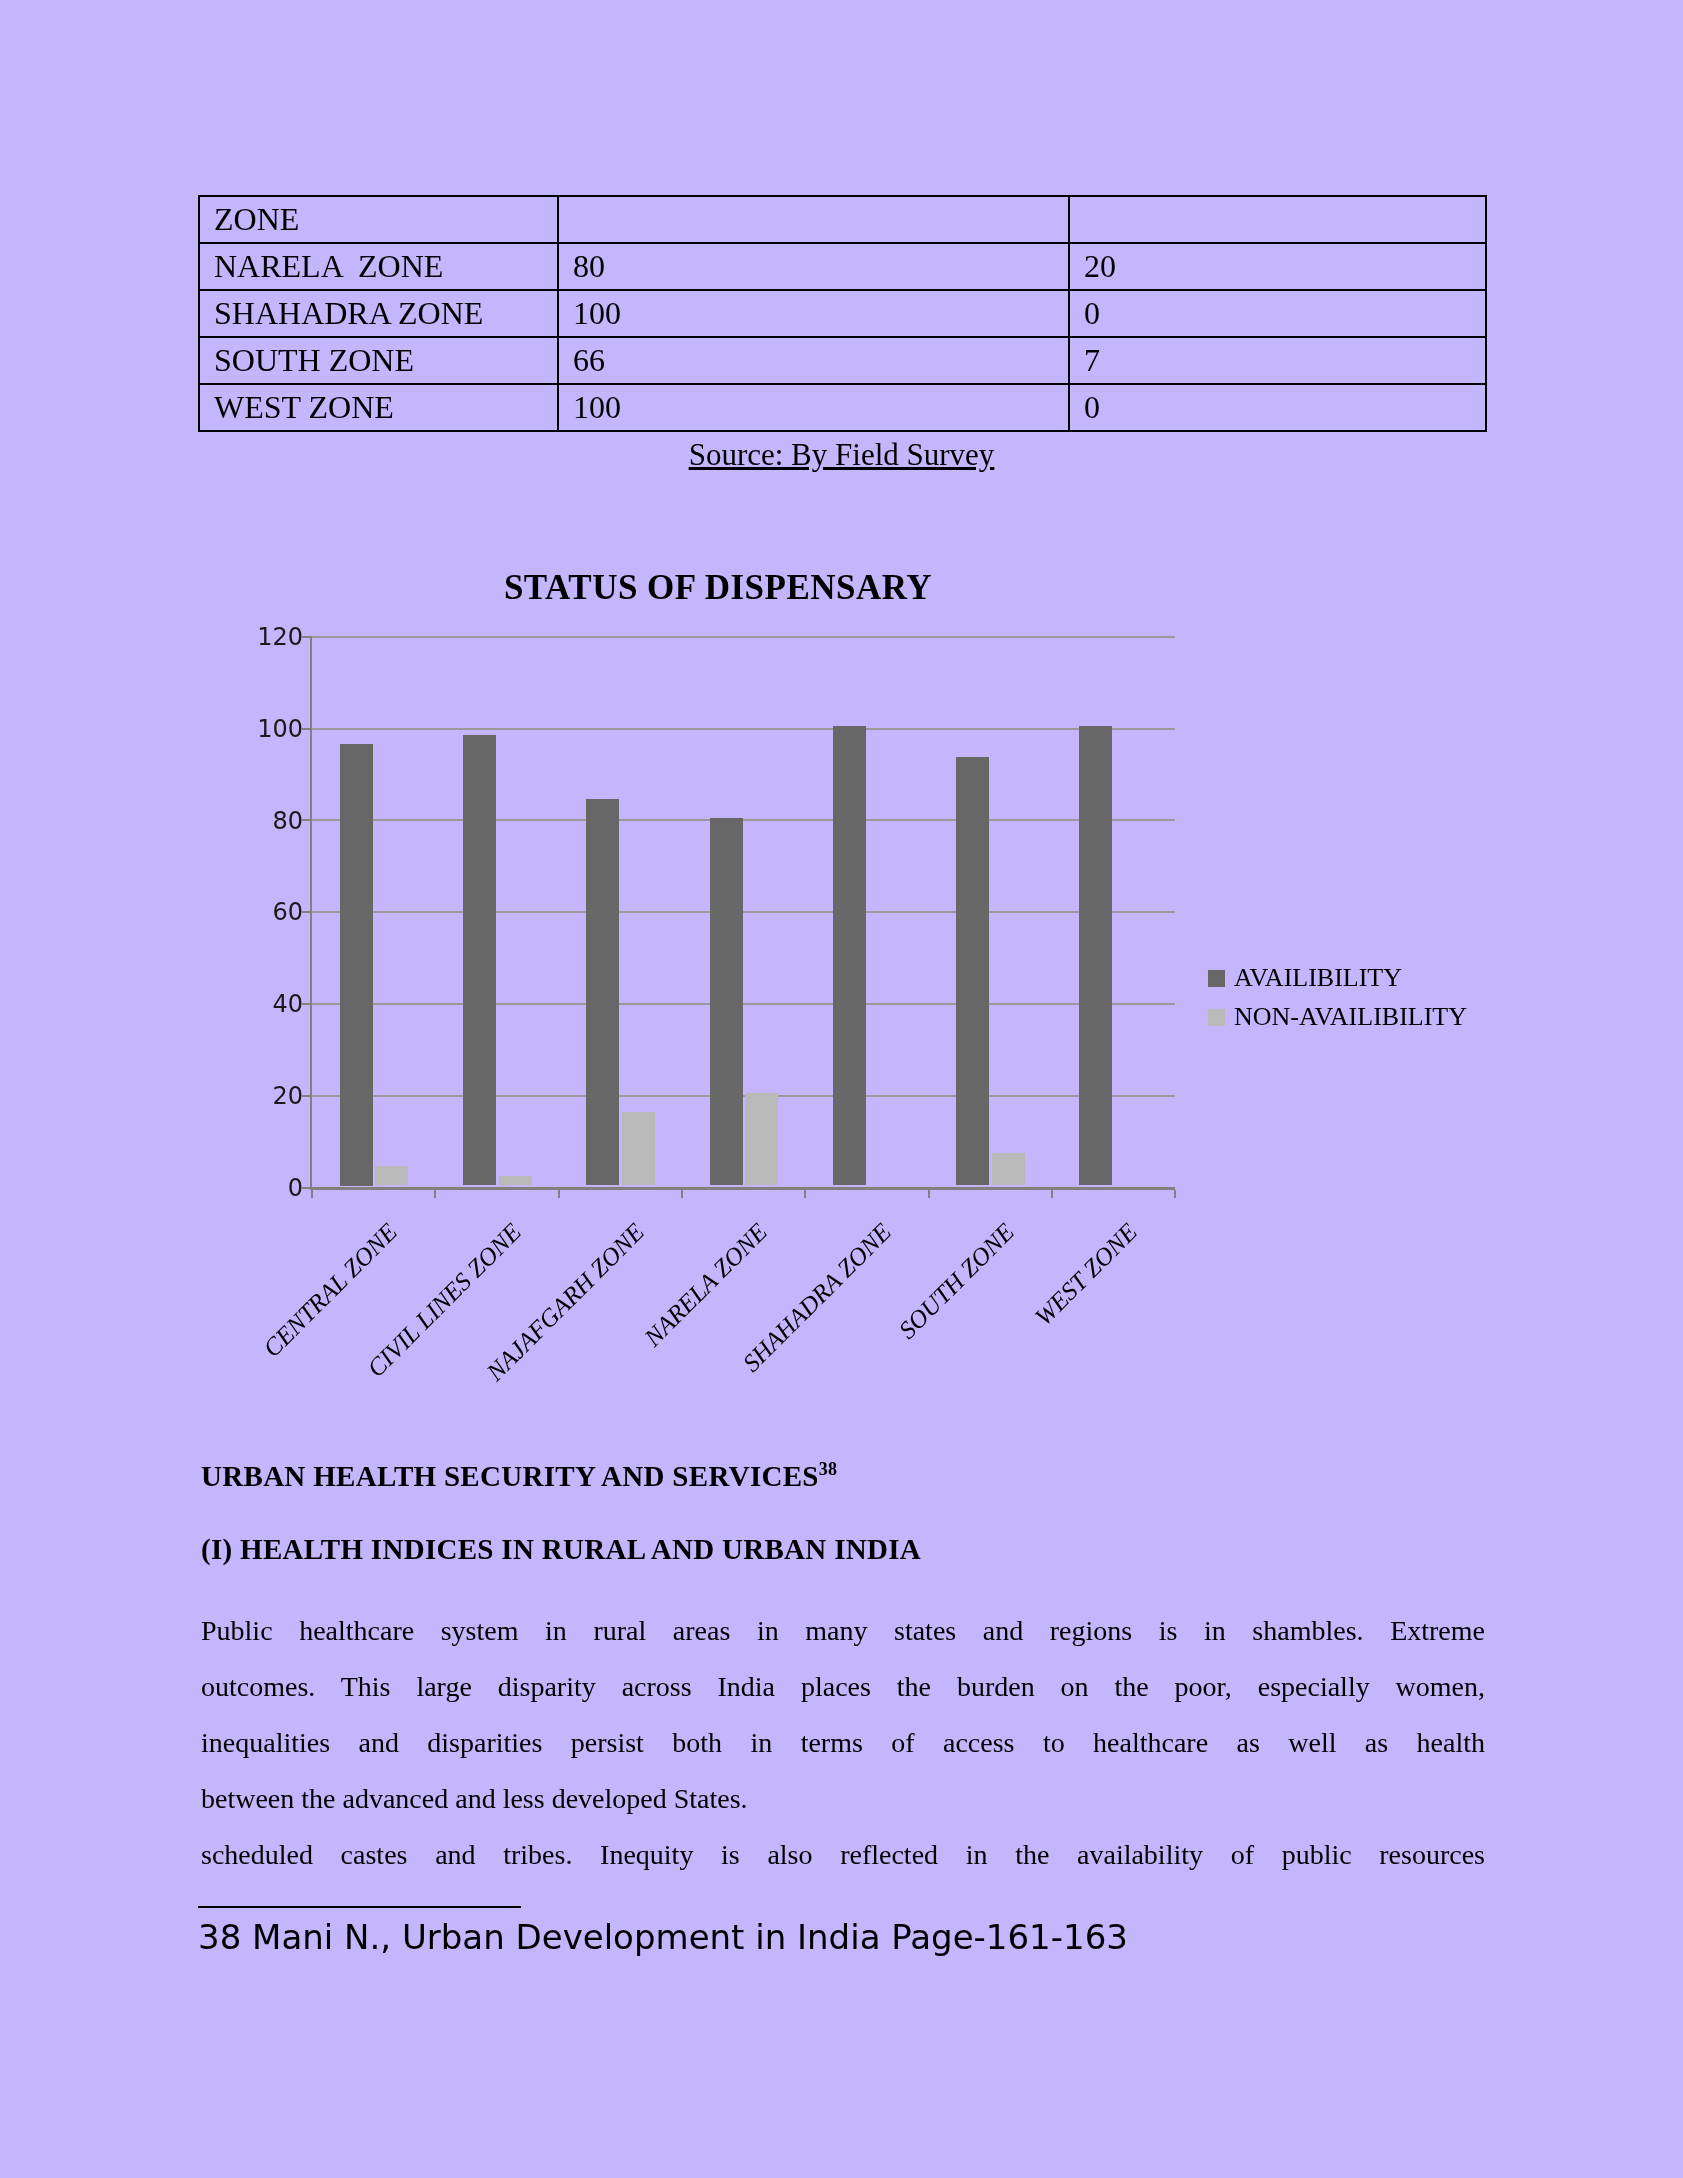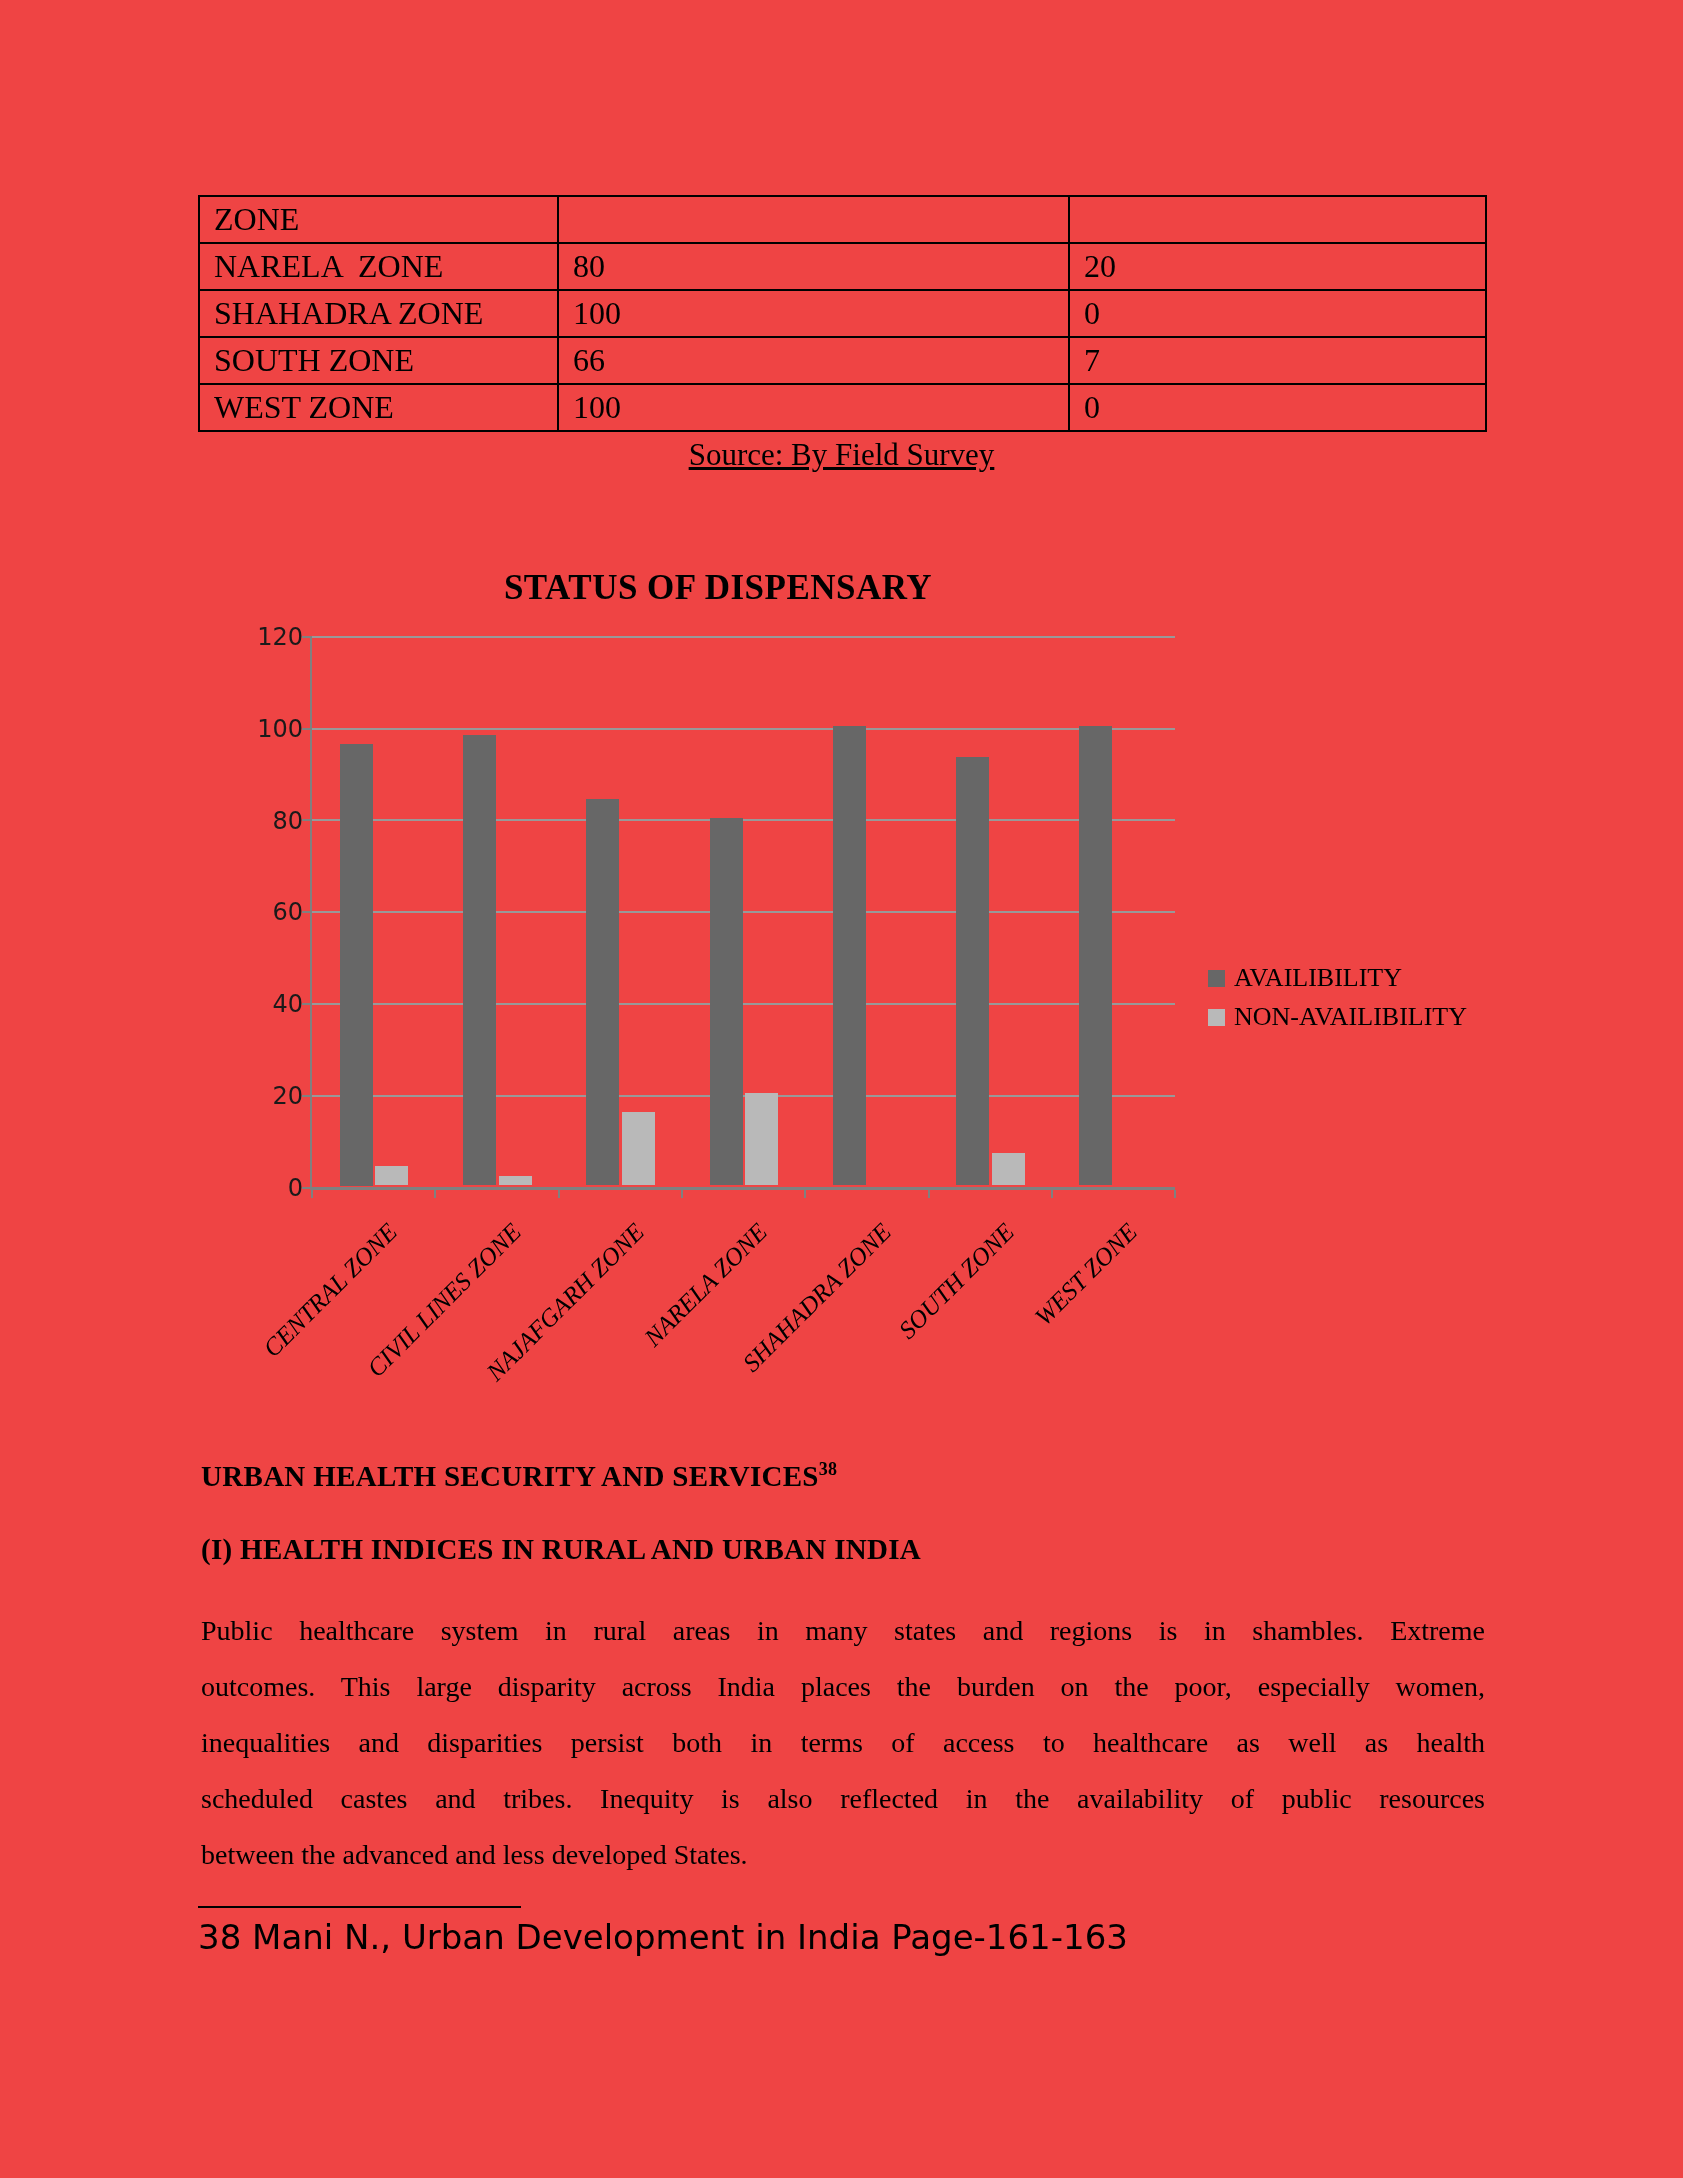--- a/index.html
+++ b/index.html
@@ -1,17 +1,17 @@
 <!DOCTYPE html>
 <html><head>
 <meta charset="utf-8">
 <style>
   html,body{margin:0;padding:0;background:#e8e8e8;}
   .page{
-    position:relative;width:1683px;height:2178px;background:#ef4444;
+    position:relative;width:1683px;height:2178px;background:#c4b5fd;
     font-family:"Liberation Serif", serif;color:#000;margin:0 auto;overflow:hidden;
   }
   
   .zone-table{
     position:absolute;left:198px;top:195px;width:1287px;
     border-collapse:collapse;table-layout:fixed;
   }
   .zone-table td{
     border:2px solid #000;height:47px;box-sizing:border-box;
     font-size:32px;padding:0 0 0 14px;white-space:pre;vertical-align:middle;
@@ -165,22 +165,22 @@
   </div>
 
   <div class="h1"><span>URBAN HEALTH SECURITY AND SERVICES</span><sup>38</sup></div>
 
   <div class="h2">(I) HEALTH INDICES IN RURAL AND URBAN INDIA</div>
 
   <div class="para" id="para">
       <div class="pline">Public healthcare system in rural areas in many states and regions is in shambles. Extreme</div>
       <div class="pline">outcomes. This large disparity across India places the burden on the poor, especially women,</div>
       <div class="pline">inequalities and disparities persist both in terms of access to healthcare as well as health</div>
+      <div class="pline last">between the advanced and less developed States.</div>
       <div class="pline">scheduled castes and tribes. Inequity is also reflected in the availability of public resources</div>
-      <div class="pline last">between the advanced and less developed States.</div>
     </div>
 
   <div class="foot-rule"></div>
   <div class="footnote">38 Mani N., Urban Development in India Page-161-163</div>
 
 
 </div>
 
 
 </body></html>

